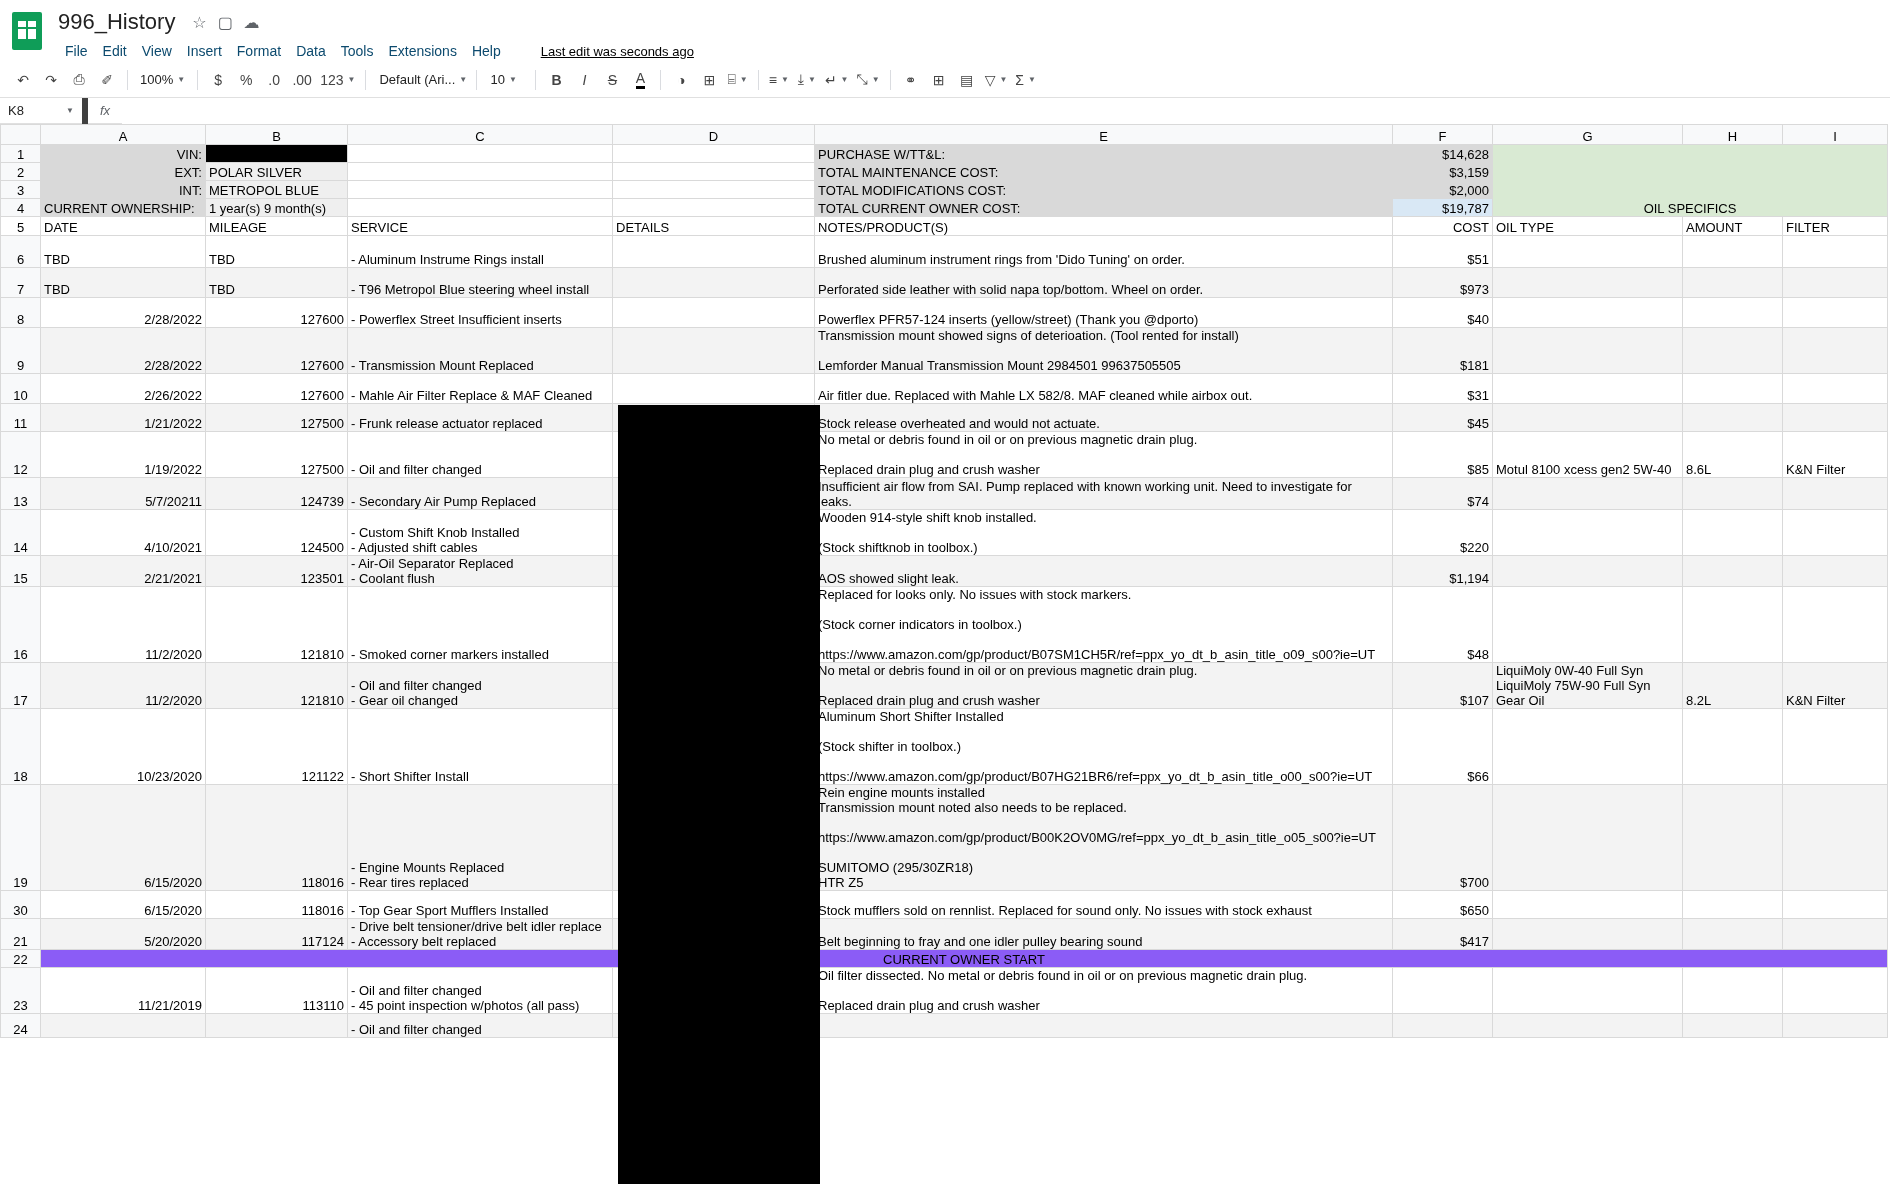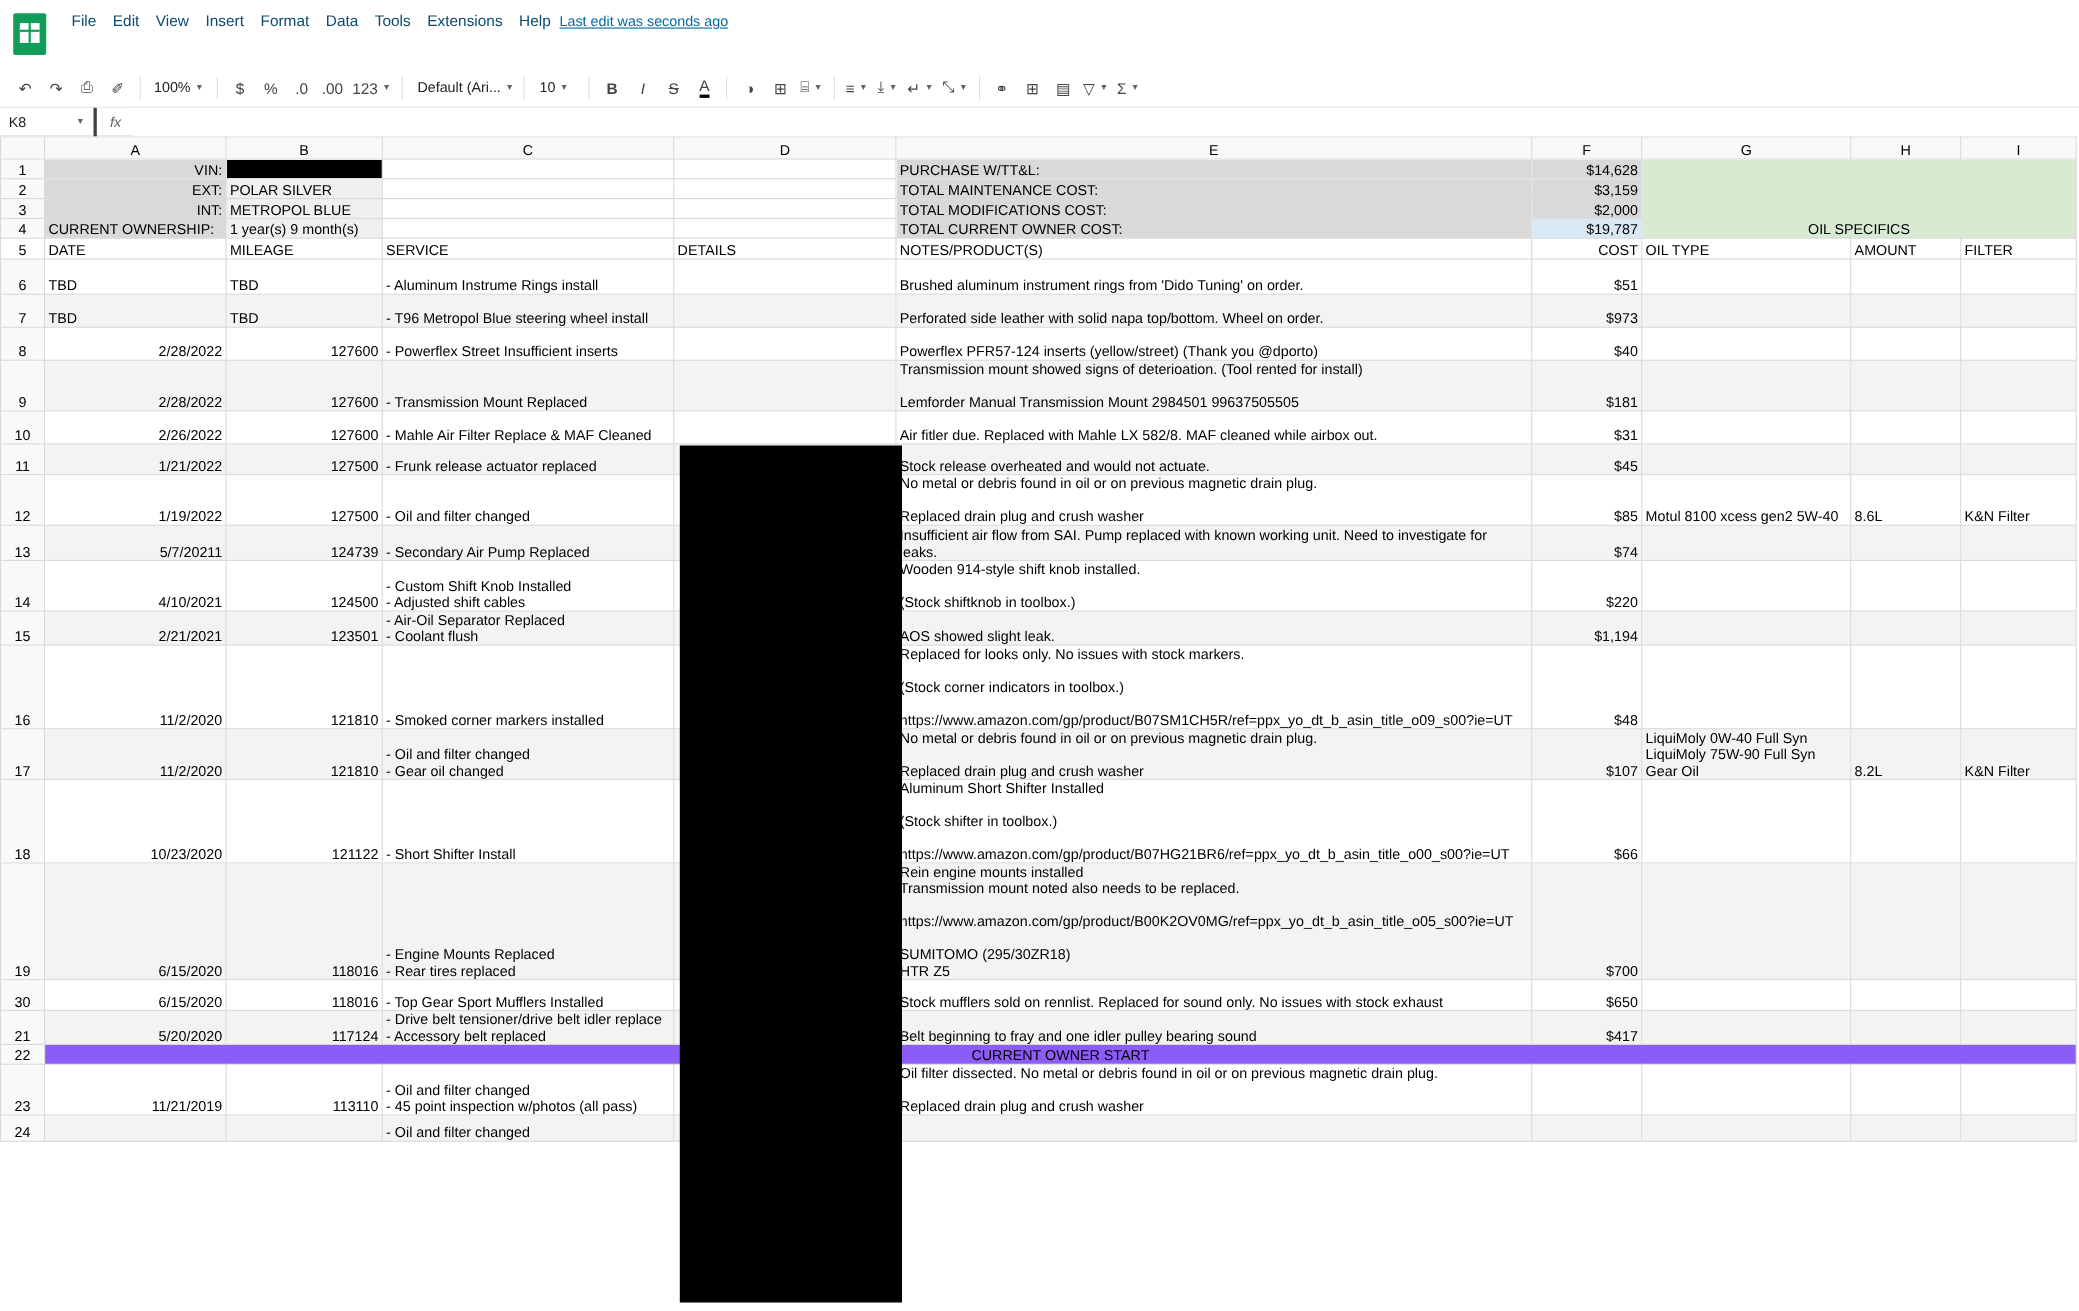--- a/index.html
+++ b/index.html
@@ -42,21 +42,21 @@
     width: 24px; height: 24px; margin-right: 2px;
     display: flex; align-items: center; justify-content: center;
     color: #5f6368; font-size: 16px; cursor: pointer;
   }
   .menu-row { display: flex; align-items: center; height: 26px; margin-left: 4px; }
   .menu-item {
     font-size: 14px; color: #0c4a6e; padding: 2px 7px; margin-right: 1px;
     border-radius: 4px; cursor: pointer; white-space: nowrap;
   }
   .last-edit {
-    font-size: 13px; color: #0369a1; margin-left: 0; white-space: nowrap;
+    font-size: 13px; color: #000000; margin-left: 32px; white-space: nowrap;
     text-decoration: underline;
   }
 
   
   .toolbar {
     display: flex; align-items: center; height: 36px;
     padding: 0 10px; gap: 2px; border-bottom: 1px solid #e0e0e0;
   }
   .tb-btn {
     min-width: 26px; height: 26px; display: flex; align-items: center; justify-content: center;
@@ -82,21 +82,21 @@
   .strike { text-decoration: line-through; }
   .underlineA { border-bottom: 3px solid #000; line-height: 1; padding-bottom: 1px; }
 
   
   .formulabar {
     display: flex; align-items: center; height: 26px;
     border-bottom: 1px solid #e0e0e0; background: #fff;
   }
   .namebox {
     width: 88px; height: 26px; display: flex; align-items: center;
-    padding-left: 8px; font-size: 13px; border-right: 3px solid #404040;
+    padding-left: 8px; font-size: 13px; border-right: 6px solid #404040;
     position: relative;
   }
   .namebox .caret { position: absolute; right: 8px; }
   .fx { width: 34px; text-align: center; color: #5f6368; font-style: italic; font-size: 13px; }
   .formula-input { flex: 1; height: 26px; border: none; outline: none; font-size: 13px; padding-left: 4px; }
 
   
   .grid-wrap { position: relative; width: 1890px; height: 1060px; overflow: hidden; }
   table.sheet { border-collapse: collapse; table-layout: fixed; }
   table.sheet th, table.sheet td {
@@ -138,20 +138,26 @@
 </style>
 </head>
 <body>
 
 <div class="titlebar">
   <div class="sheets-logo">
     <div class="doc"></div>
       <div class="grid"></div>
   </div>
   <div class="title-block">
+    <div class="title-row">
+      <div class="doc-title">996_History</div>
+      <div class="title-icon">☆</div>
+      <div class="title-icon">▢</div>
+      <div class="title-icon">☁</div>
+    </div>
     <div class="menu-row">
       <div class="menu-item">File</div>
       <div class="menu-item">Edit</div>
       <div class="menu-item">View</div>
       <div class="menu-item">Insert</div>
       <div class="menu-item">Format</div>
       <div class="menu-item">Data</div>
       <div class="menu-item">Tools</div>
       <div class="menu-item">Extensions</div>
       <div class="menu-item">Help</div>

